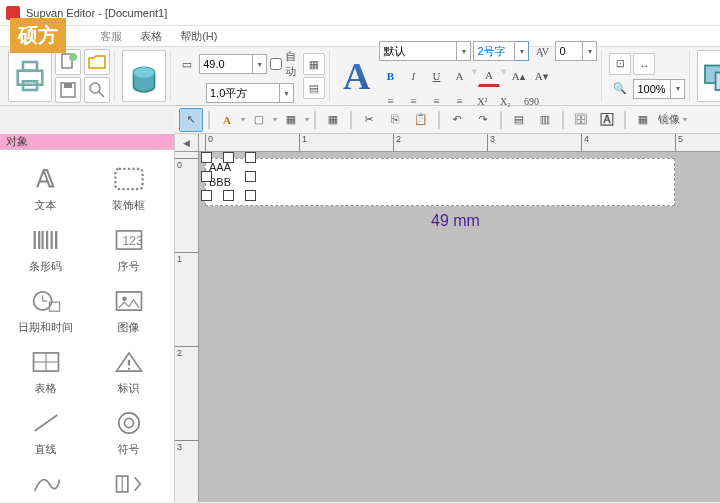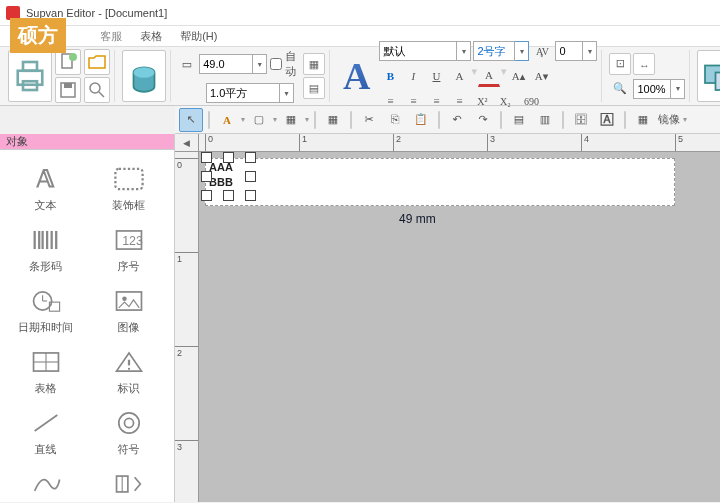--- a/index.html
+++ b/index.html
@@ -37,22 +37,22 @@
 .obj{display:flex;flex-direction:column;align-items:center;gap:4px;padding:6px 2px;color:#555}
 .obj .oicon{width:34px;height:30px;display:flex;align-items:center;justify-content:center;color:#888;font-size:24px}
 .obj .olabel{font-size:11px}
 .canvas-area{flex:1;background:#bfbfbf;position:relative;overflow:hidden}
 .ruler-h{position:absolute;left:24px;right:0;top:0;height:18px;background:#f0f0f0;border-bottom:1px solid #999}
 .ruler-h .tick{position:absolute;top:0;height:100%;border-left:1px solid #888;font-size:9px;color:#555;padding-left:2px}
 .ruler-v{position:absolute;left:0;top:18px;bottom:0;width:24px;background:#f0f0f0;border-right:1px solid #999}
 .ruler-v .tick{position:absolute;left:0;width:100%;border-top:1px solid #888;font-size:9px;color:#555;padding-top:1px;padding-left:2px}
 .ruler-corner{position:absolute;left:0;top:0;width:24px;height:18px;background:#f0f0f0;border-right:1px solid #999;border-bottom:1px solid #999;display:flex;align-items:center;justify-content:center;color:#666;font-size:9px}
 .page{position:absolute;left:30px;top:24px;width:470px;height:48px;background:#fff;border:1px dashed #999}
-.page-label{position:absolute;left:224px;top:78px;color:#0f172a;font-size:12px}
-.text-obj{position:absolute;left:34px;top:26px;font-family:Arial;font-weight:700;font-size:13px;color:#222;line-height:15px}
+.page-label{position:absolute;left:256px;top:78px;color:#4c1d95;font-size:16px}
+.text-obj{position:absolute;left:34px;top:26px;font-family:Arial;font-weight:400;font-size:13px;color:#222;line-height:15px}
 .handles{position:absolute;left:26px;top:18px;width:56px;height:50px}
 .handle{position:absolute;width:11px;height:11px;background:#fff;border:1px solid #444}
 svg{width:100%;height:100%}
 </style>
 </head>
 <body>
 
 <div class="titlebar">
   <span class="icon"></span>
   <span class="title"><span>Supvan Editor</span> - <span>[Document1]</span></span>

